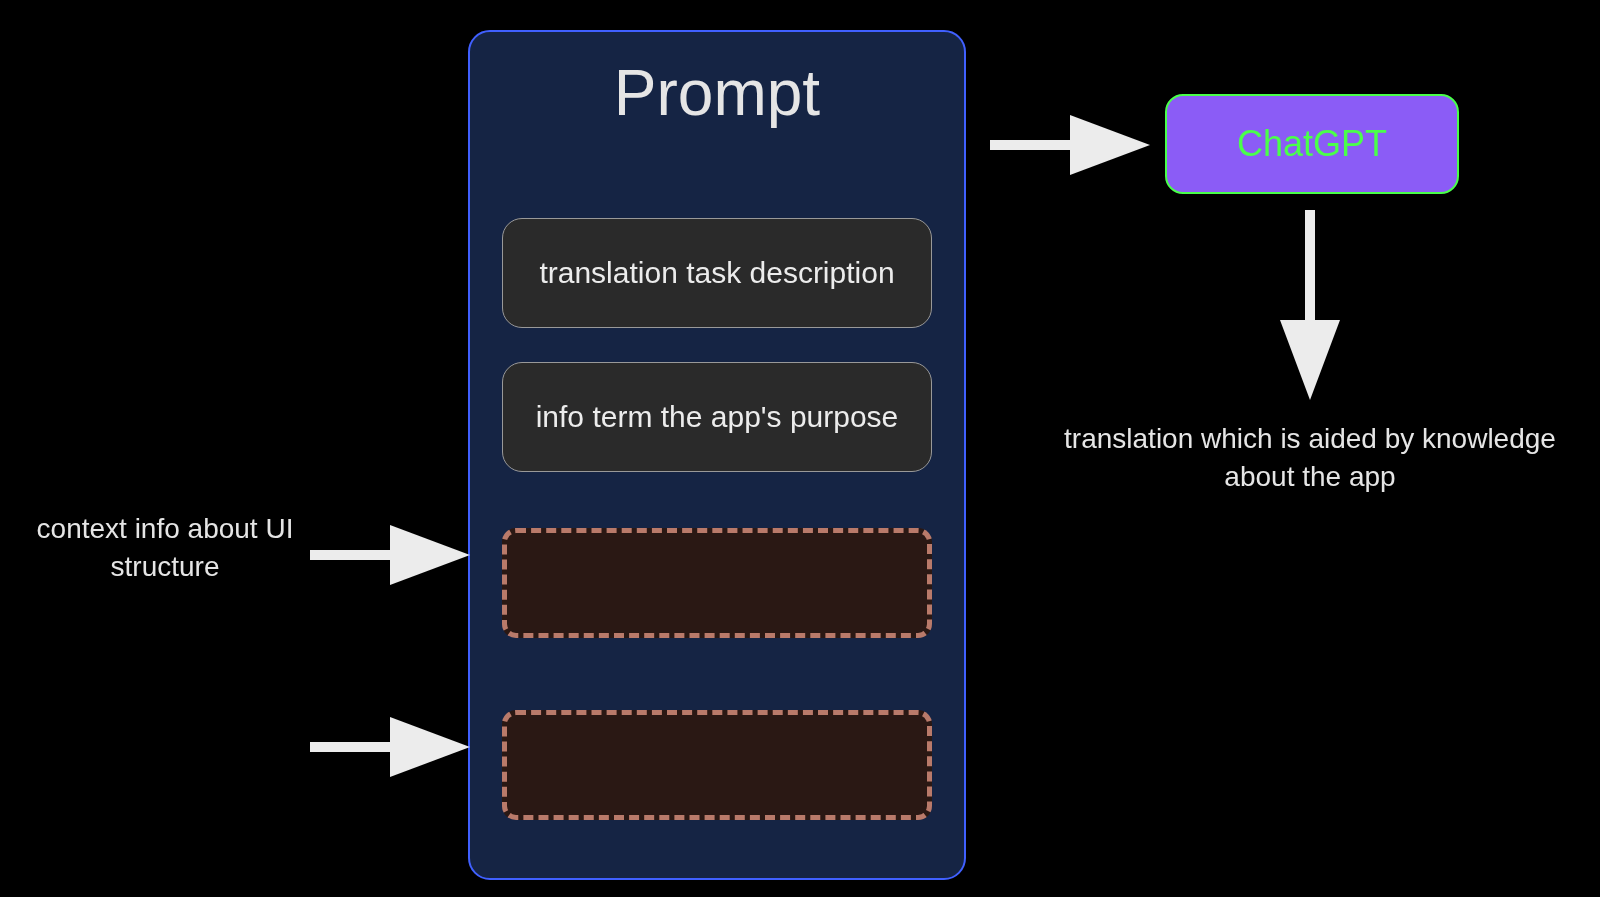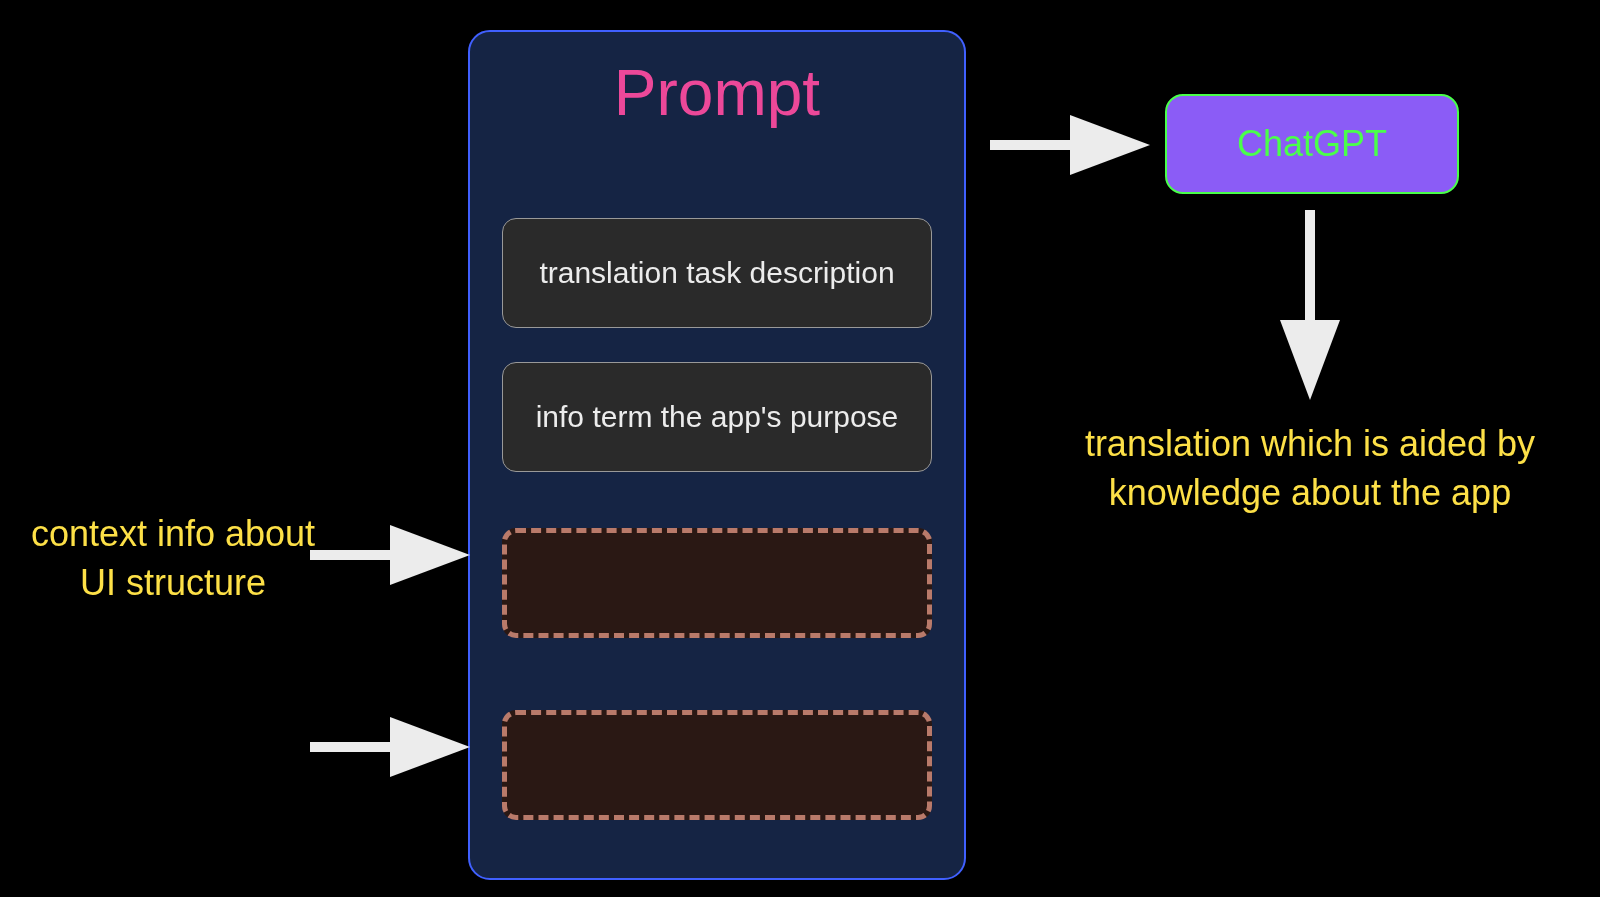--- a/index.html
+++ b/index.html
@@ -1,28 +1,28 @@
 <!DOCTYPE html>
 <html><head>
 <meta charset="utf-8">
 <style>
   html,body{margin:0;padding:0;width:1600px;height:897px;background:#000;overflow:hidden;font-family:Arial,Helvetica,sans-serif}
   .stage{position:relative;width:1600px;height:897px}
   .abs{position:absolute}
   .prompt-box{left:468px;top:30px;width:494px;height:846px;background:#152444;border:2px solid #4060ff;border-radius:22px}
-  .prompt-title{position:absolute;left:0;top:24px;width:100%;text-align:center;color:#ec4899;font-size:64px;font-weight:400}
-  .sub-box{position:absolute;left:32px;width:430px;height:110px;background:#2a2a2a;border:1px solid #999;border-radius:14px;color:#ececec;font-size:30px;display:flex;align-items:center;justify-content:center;text-align:center;line-height:1.2;padding:0 8px;box-sizing:border-box}
+  .prompt-title{position:absolute;left:0;top:24px;width:100%;text-align:center;color:#e5e5e5;font-size:64px;font-weight:400}
+  .sub-box{position:absolute;left:32px;width:430px;height:110px;background:#2a2a2a;border:1px solid #999;border-radius:20px;color:#ececec;font-size:30px;display:flex;align-items:center;justify-content:center;text-align:center;line-height:1.2;padding:0 8px;box-sizing:border-box}
   .sub1{top:186px}
   .sub2{top:330px}
   .dash-box{position:absolute;left:32px;width:430px;height:110px;background:#2a1814;border:5px dashed #b97a6a;border-radius:14px;box-sizing:border-box}
   .d1{top:496px}
   .d2{top:678px}
   .chatgpt-box{left:1165px;top:94px;width:290px;height:96px;background:#8b5cf6;border:2px solid #4aff4a;border-radius:18px;color:#4aff4a;font-size:36px;display:flex;align-items:center;justify-content:center}
-  .label{color:#fde047;font-size:36px;text-align:center;line-height:1.35}
-  .label-left1{left:18px;top:510px;width:310px}
+  .label{color:#e5e5e5;font-size:28px;text-align:center;line-height:1.35}
+  .label-left1{left:10px;top:510px;width:310px}
   .label-left2{left:10px;top:704px;width:310px}
   .label-right{left:1060px;top:420px;width:500px}
   svg.arrow{position:absolute;overflow:visible}
 </style>
 </head>
 <body>
 
 <div class="stage">
 
   <div class="abs prompt-box">

